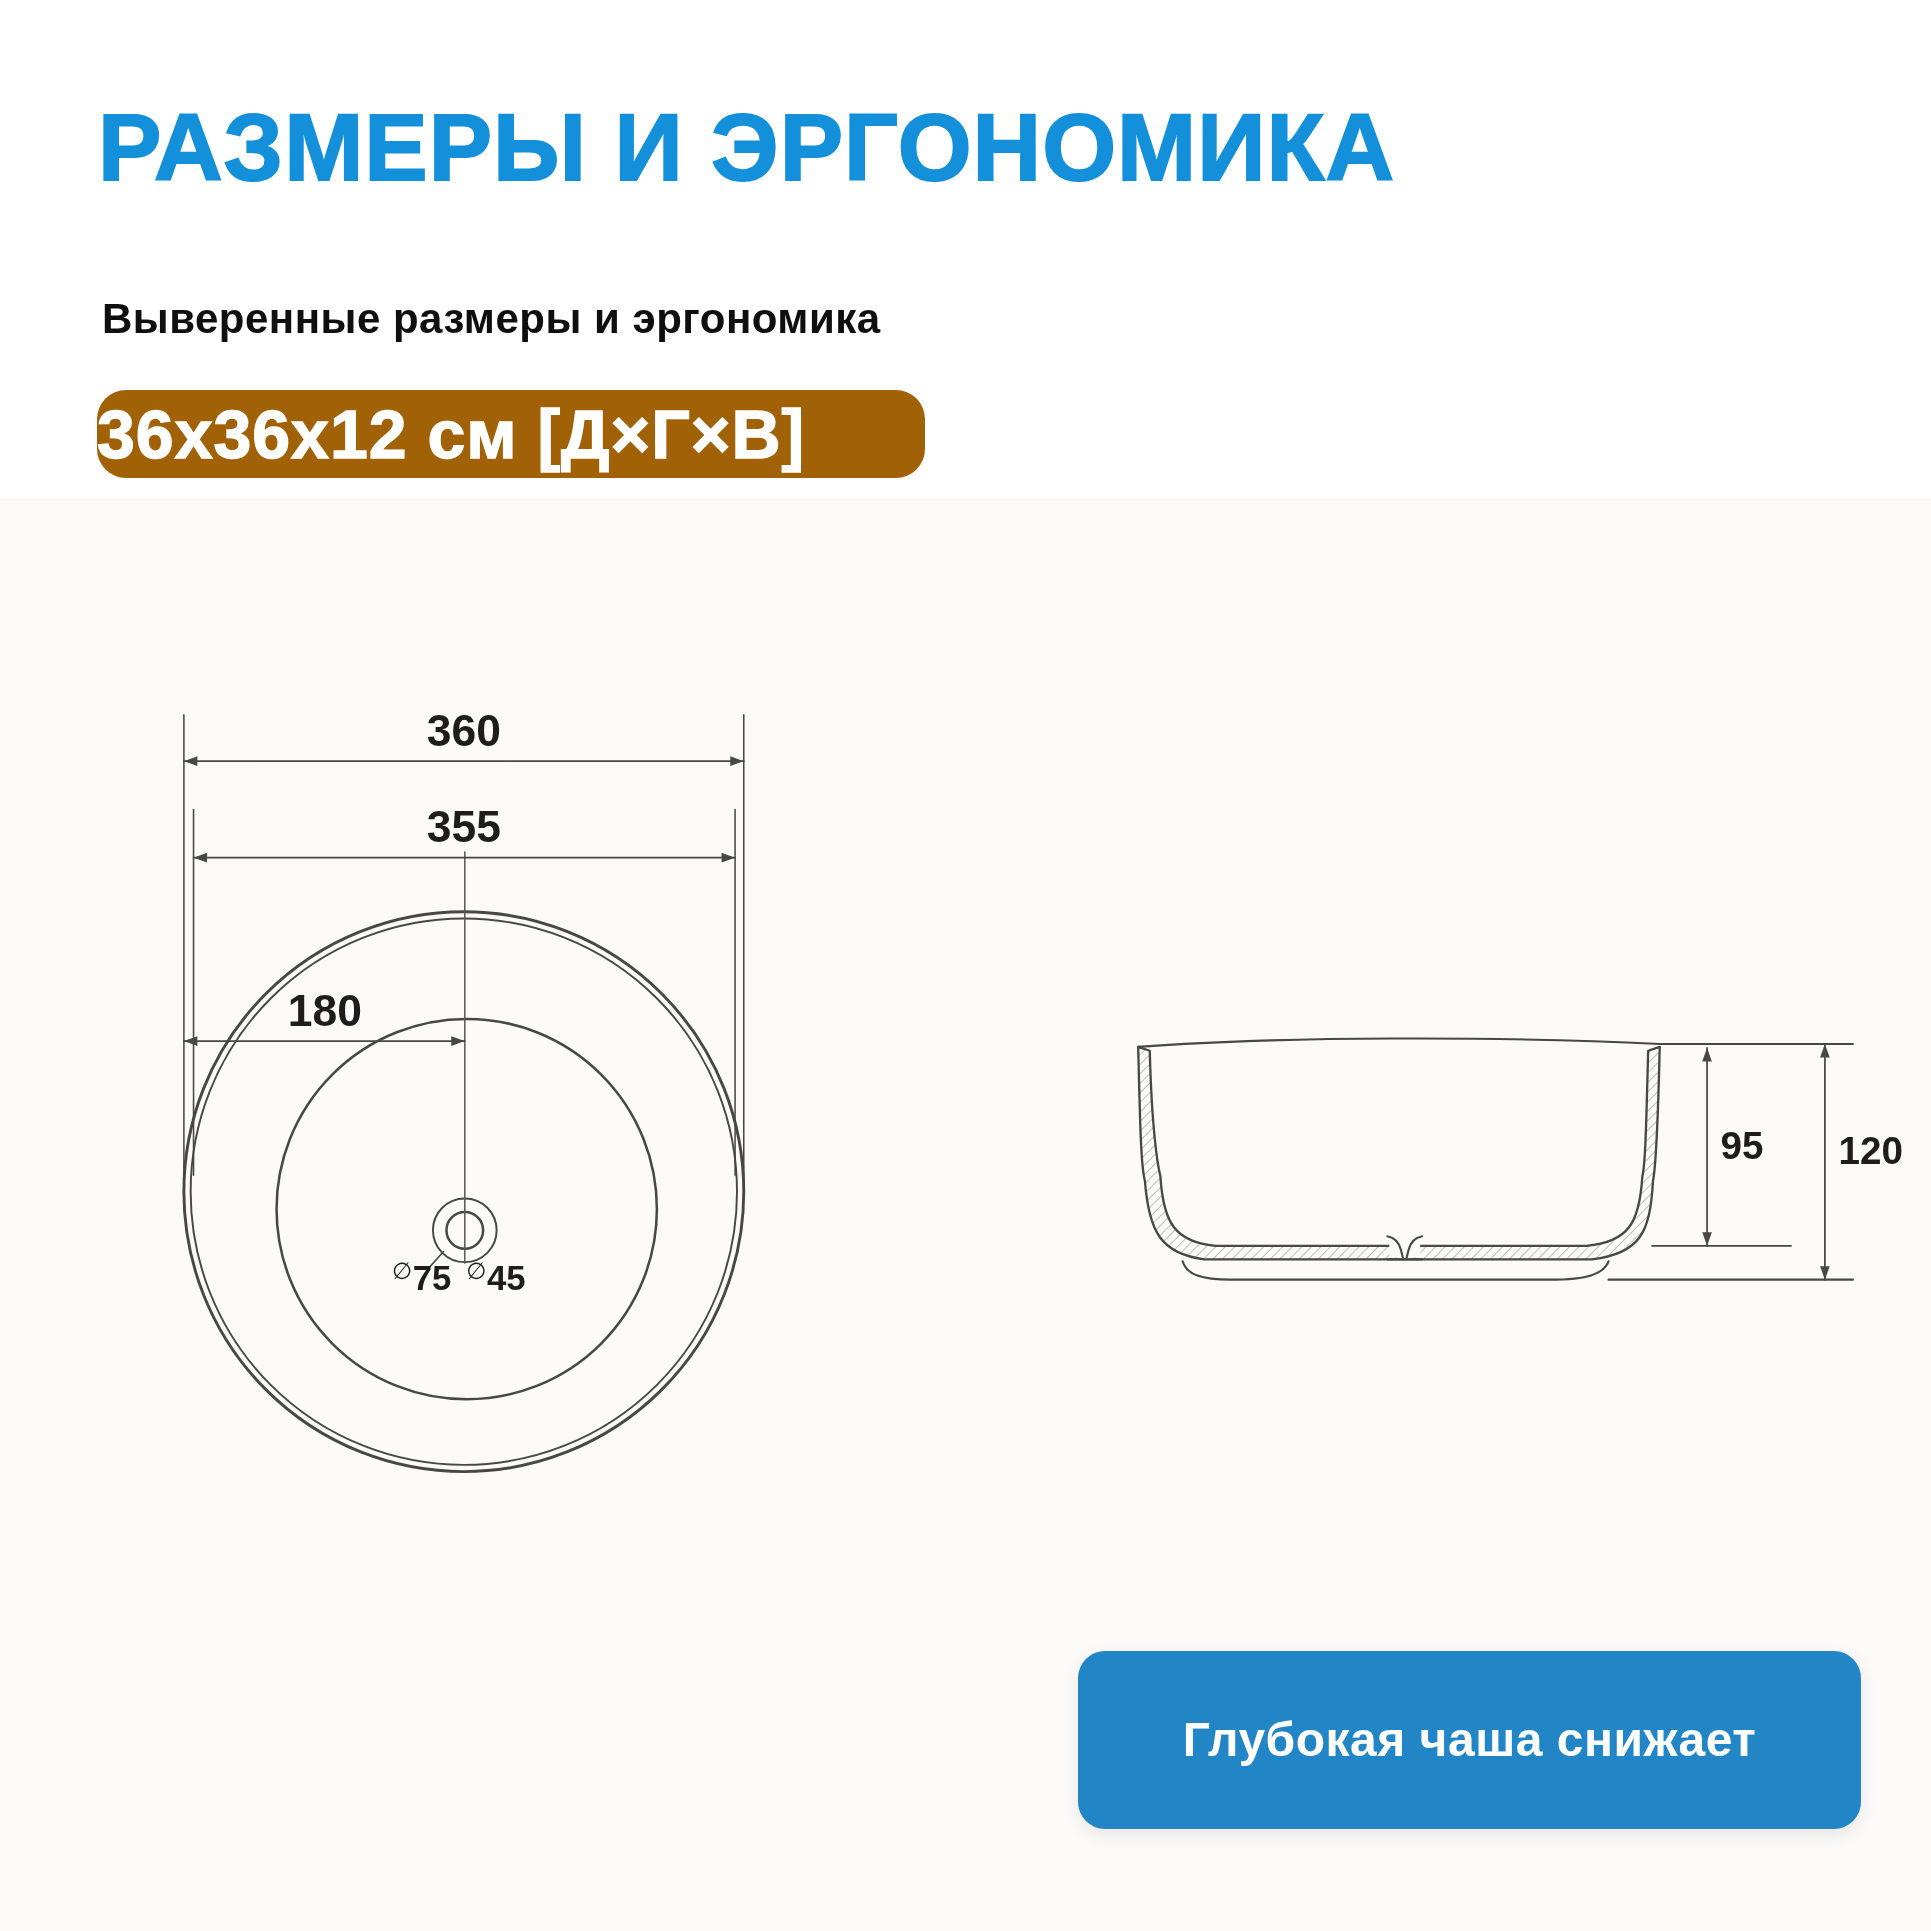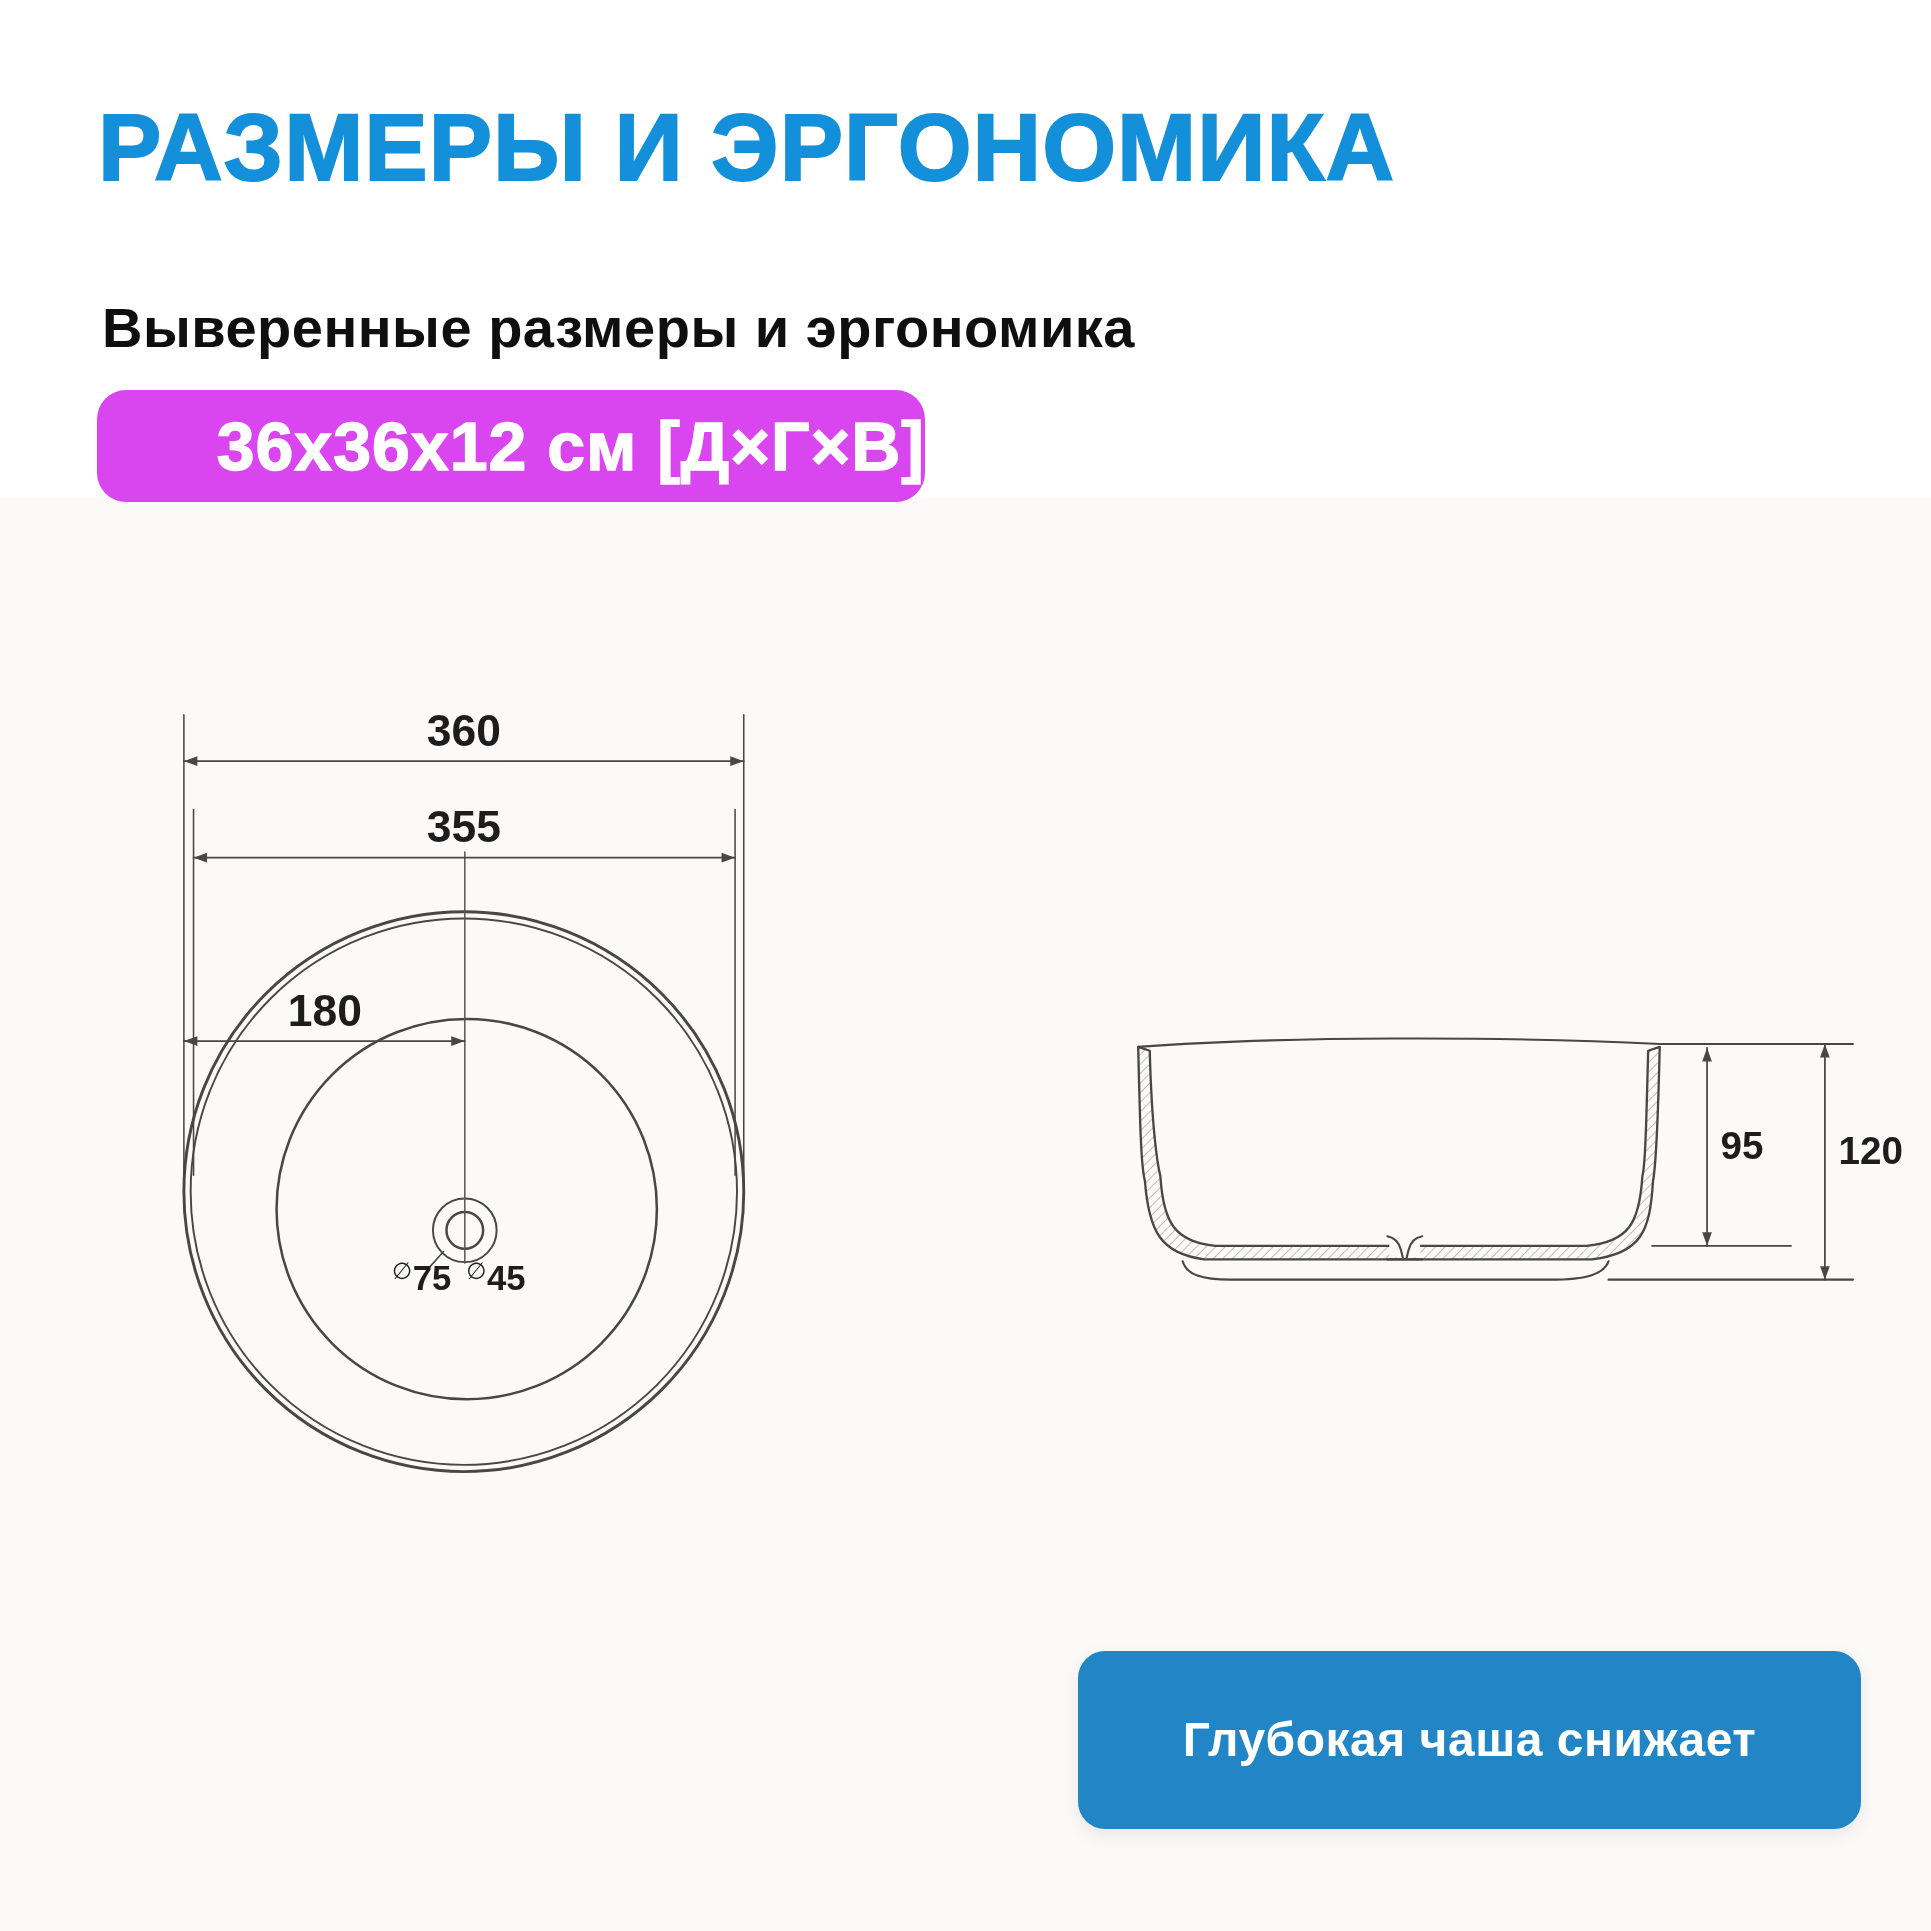--- a/index.html
+++ b/index.html
@@ -13,27 +13,27 @@
     background:#fbfaf8;
   }
   .page-title{
     position:absolute;left:98px;top:98px;margin:0;
     font-size:95px;font-weight:800;letter-spacing:1px;line-height:1.05;
     color:#1390d9;-webkit-text-stroke:1.9px #1390d9;
     white-space:nowrap;
   }
   .page-subtitle{
     position:absolute;left:102px;top:295px;margin:0;
-    font-size:56px;font-weight:700;color:#0f0f0f;letter-spacing:0.5px;
+    font-size:42px;font-weight:700;color:#0f0f0f;letter-spacing:0.5px;
     white-space:nowrap;
   }
   .dim-badge{
-    position:absolute;left:97px;top:390px;width:828px;height:112px;
-    background:#d946ef;border-radius:29px;
-    display:flex;align-items:center;justify-content:flex-end;
+    position:absolute;left:97px;top:390px;width:828px;height:88px;
+    background:#a16207;border-radius:29px;
+    display:flex;align-items:center;justify-content:flex-start;
     color:#ffffff;font-size:68px;font-weight:800;letter-spacing:1px;
     -webkit-text-stroke:1.4px #ffffff;
     white-space:nowrap;
   }
   .drawing{position:absolute;}
   .drawing.top-view{left:145px;top:543px;}
   .drawing.side-view{left:1115px;top:1012px;}
   svg text{
     font-family:"Liberation Sans", sans-serif;
     font-weight:700;fill:#1d1d1d;

